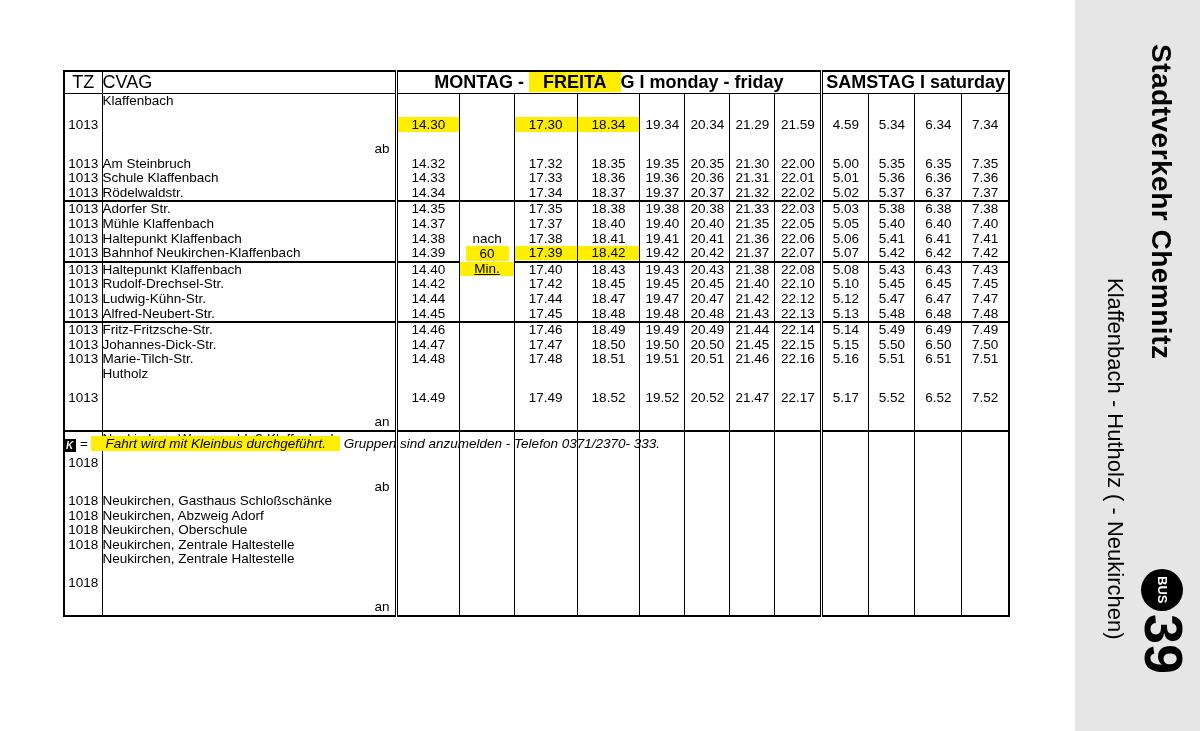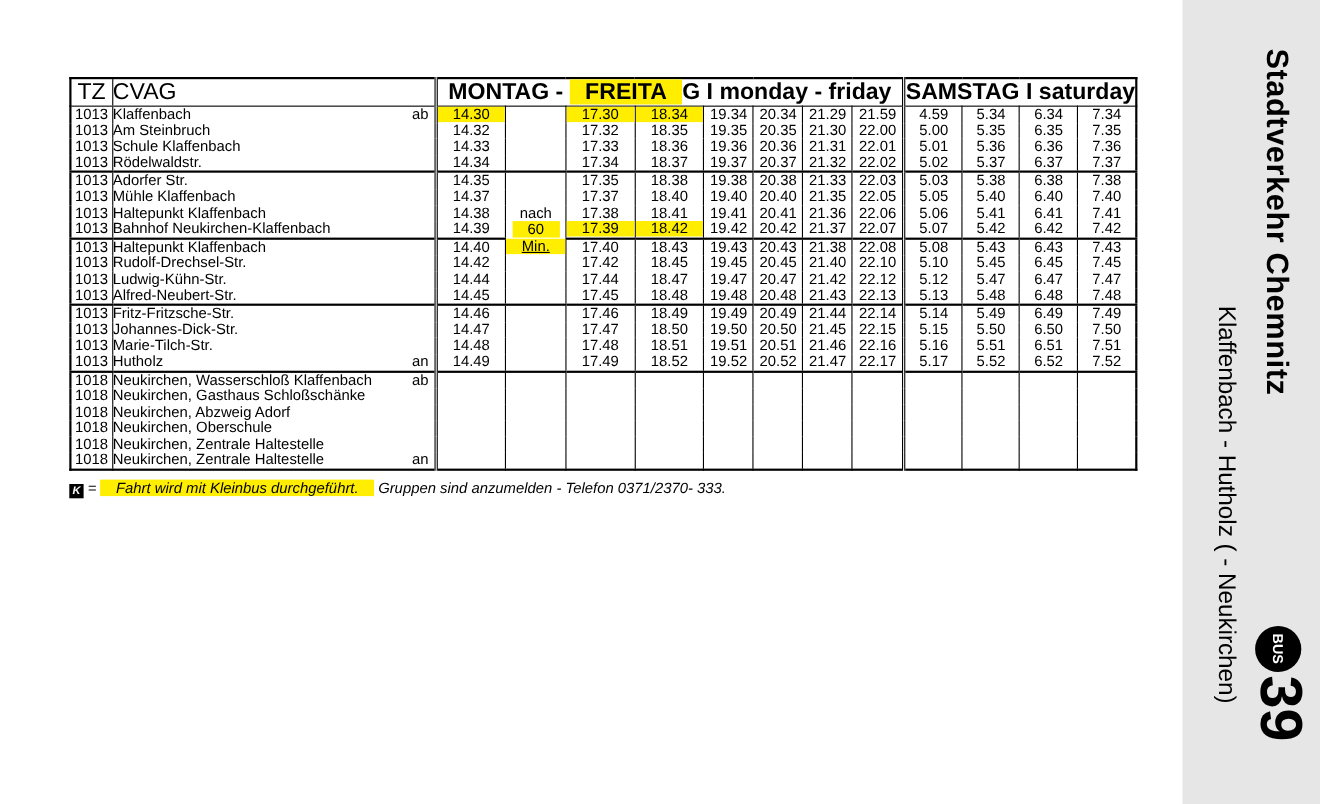--- a/index.html
+++ b/index.html
@@ -7,32 +7,32 @@
     width:1200px;height:731px;position:relative;background:#fff;
     font-family:"Liberation Sans",sans-serif;color:#000;overflow:hidden;
   }
   
   table.timetable{
     position:absolute;left:63px;top:70px;
     border-collapse:collapse;table-layout:fixed;
     border:2px solid #000;
   }
   table.timetable td{padding:0;white-space:nowrap;overflow:hidden;vertical-align:middle;}
-  tr.h1 td{height:21px;border-bottom:1px solid #000;font-size:21px;}
+  tr.h1 td{height:21px;border-bottom:1px solid #000;font-size:18px;}
   tr.symrow td{height:20px;border-bottom:2px solid #000;}
   tbody td{height:14.6px;font-size:13.5px;line-height:14.6px;}
   .c-tz{text-align:center;}
   .c-name{border-left:1px solid #000;padding-left:4px;text-align:left;}
   .c-time,.sym{border-left:1px solid #000;text-align:center;}
   .dbl{border-left:3px double #000;}
   .mf-head,.sa-head{font-weight:bold;text-align:center;}
   tr.brk td{border-top:2px solid #000;}
   tr.brk td.nb{border-top:0;text-decoration:underline;}
   .hl{background:var(--hl,#ffee00);padding:0 14px;}
-  .mark{float:right;padding-right:5px;}
+  .mark{float:right;padding-right:5px;margin-top:48px;}
   .kbox{
     display:inline-block;width:13px;height:13px;background:#000;color:#fff;
     font-weight:bold;font-size:10px;line-height:13px;text-align:center;
     vertical-align:-1px;
   }
   .phone{font-family:"DejaVu Sans",sans-serif;font-size:14px;}
   
   .footnotes{position:absolute;left:63px;top:436px;font-size:13.5px;line-height:16px;font-style:italic;}
   .footnotes .row{margin-bottom:1px;}
   

